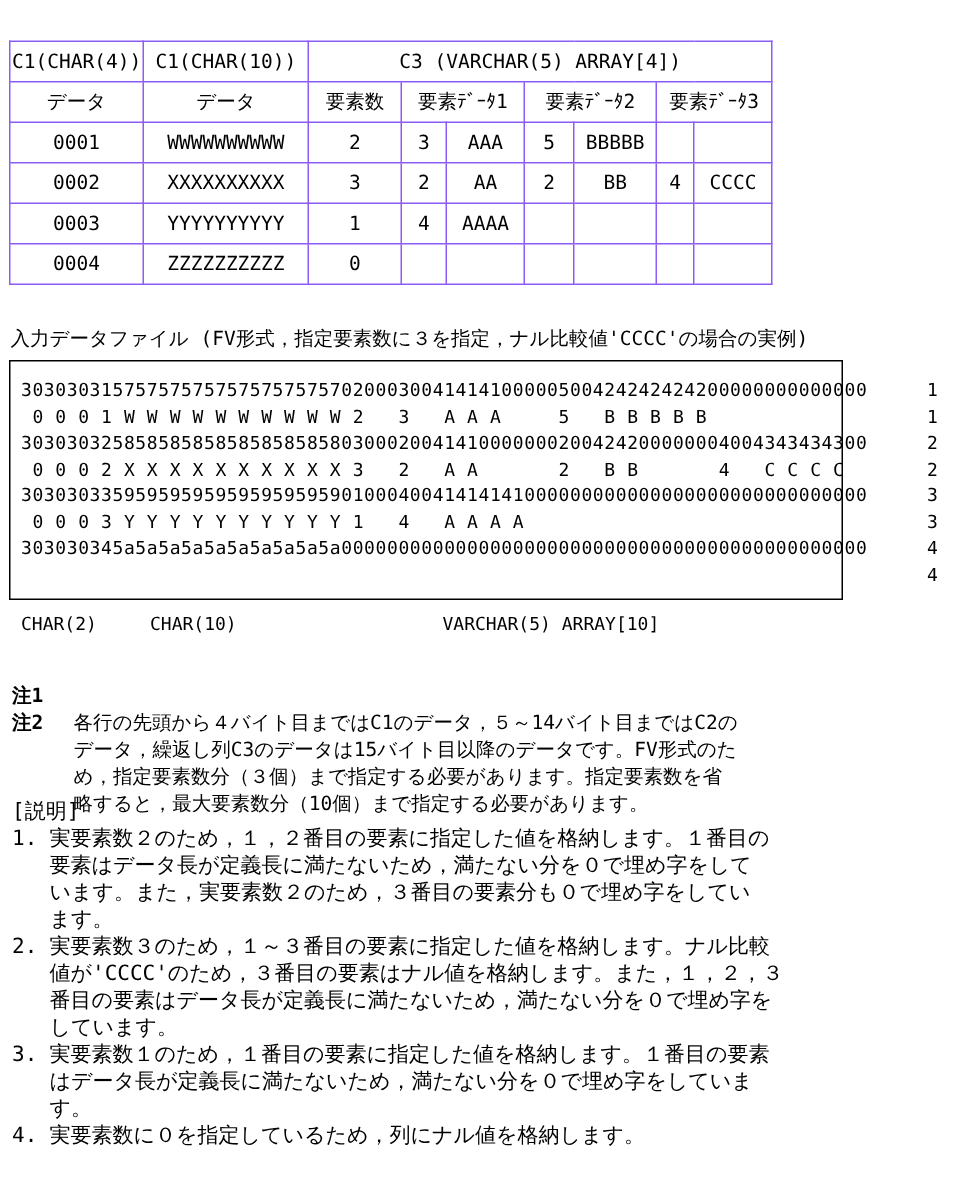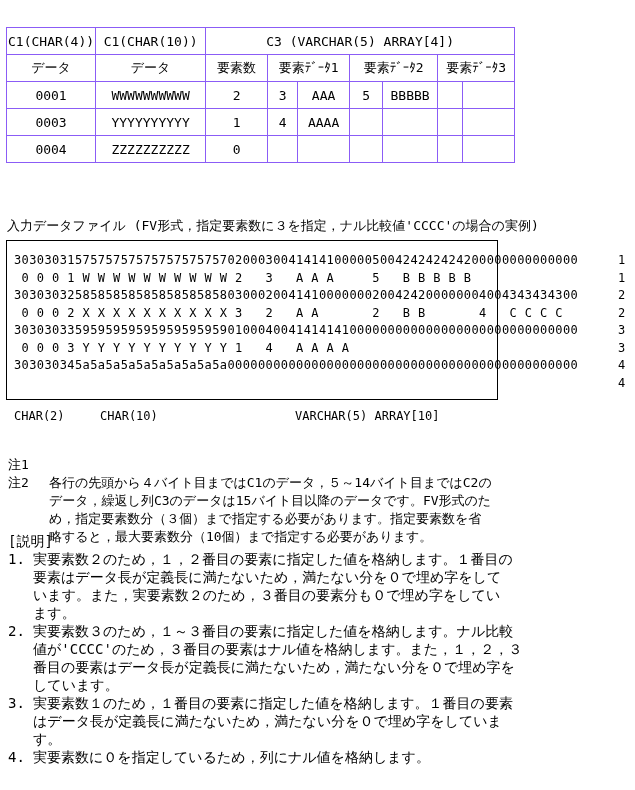--- a/index.html
+++ b/index.html
@@ -21,41 +21,41 @@
   }
   table.ctable td {
     border: 1px solid #8b5cf6;
     text-align: center; vertical-align: middle;
     font-size: 13px; height: 27px; padding: 0 1px;
     overflow: hidden; white-space: nowrap;
   }
 
   .hexbox {
     position: absolute; left: 6px; top: 240px;
-    width: 492px; height: 160px;
+    width: 556px; height: 160px;
     border: 1px solid #000;
     padding: 11px 0 0 7px;
   }
   .hexline {
     font-size: 12px; line-height: 17.5px;
     letter-spacing: 0.4px; white-space: pre;
   }
   .linenos {
     position: absolute; left: 618px; top: 252px;
     font-size: 12px; line-height: 17.5px; text-align: left;
   }
   .typelabels { position: absolute; top: 409px; left: 0; width: 635px; font-size: 12px; }
   .typelabels .tl { position: absolute; white-space: nowrap; }
   .tl-1 { left: 14px; }
   .tl-2 { left: 100px; }
   .tl-3 { left: 295px; text-align: right; }
 
   .notes { position: absolute; left: 8px; top: 456px; font-size: 13px; }
   .note-row { display: flex; align-items: flex-start; }
-  .note-label { width: 41px; flex: 0 0 41px; line-height: 18px; }
+  .note-label { width: 41px; flex: 0 0 41px; line-height: 18px; font-weight: bold; }
   .note-text { white-space: pre-line; line-height: 18px; }
 
   .desc { position: absolute; left: 8px; top: 532px; font-size: 14px; }
   .desc-heading { line-height: 18px; }
   .desc-item { display: flex; align-items: flex-start; }
   .desc-label { width: 25px; flex: 0 0 25px; line-height: 18px; }
   .desc-text { white-space: pre-line; line-height: 18px; }
 </style>
 </head>
 <body>
@@ -94,20 +94,31 @@
       <td>WWWWWWWWWW</td>
       <td>2</td>
       <td>3</td>
       <td>AAA</td>
       <td>5</td>
       <td>BBBBB</td>
       <td></td>
       <td></td>
     </tr>
     <tr>
+      <td>0002</td>
+      <td>XXXXXXXXXX</td>
+      <td>3</td>
+      <td>2</td>
+      <td>AA</td>
+      <td>2</td>
+      <td>BB</td>
+      <td>4</td>
+      <td>CCCC</td>
+    </tr>
+    <tr>
       <td>0003</td>
       <td>YYYYYYYYYY</td>
       <td>1</td>
       <td>4</td>
       <td>AAAA</td>
       <td></td>
       <td></td>
       <td></td>
       <td></td>
     </tr>

